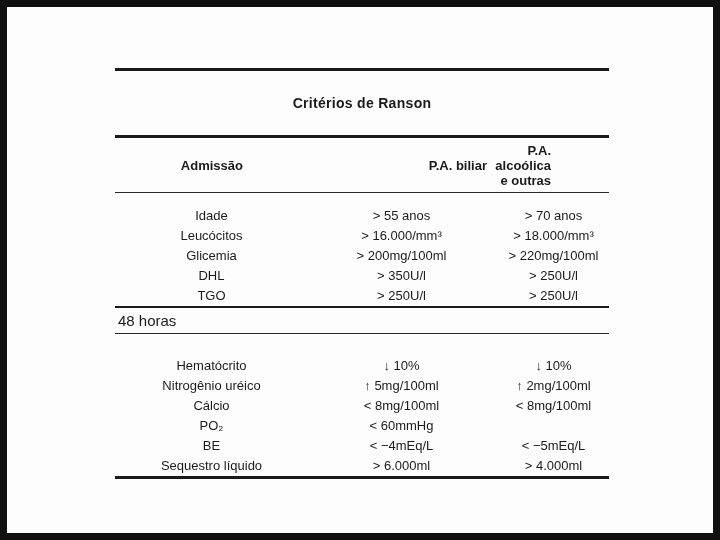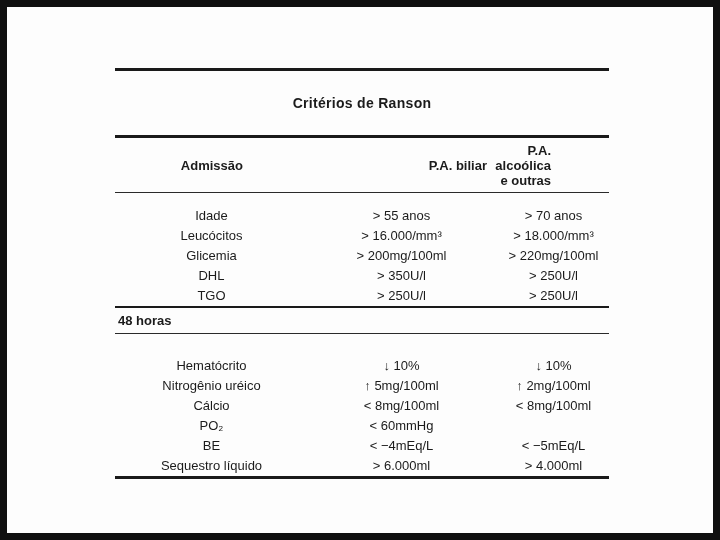--- a/index.html
+++ b/index.html
@@ -56,22 +56,22 @@
   .section.second { padding-top: 22px; }
 
   .row { height: 20px; line-height: 20px; font-size: 13px; }
   .cell.label { padding-left: 3px; }
   .cell.val { padding-left: 3px; margin-left: 8px; }
 
   .section-label {
     height: 25px;
     line-height: 25px;
     padding-left: 3px;
-    font-weight: 700;
-    font-size: 13px;
+    font-weight: 400;
+    font-size: 15px;
   }
 </style>
 </head>
 <body>
 
 <div class="page">
   <div class="table-wrap">
 
     <div class="rule thick"></div>
 

